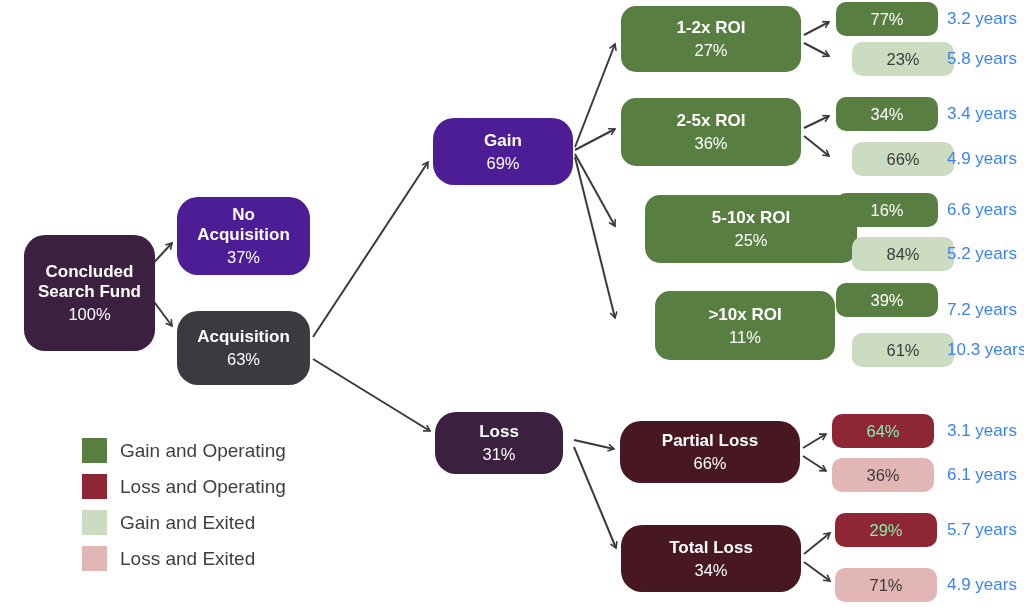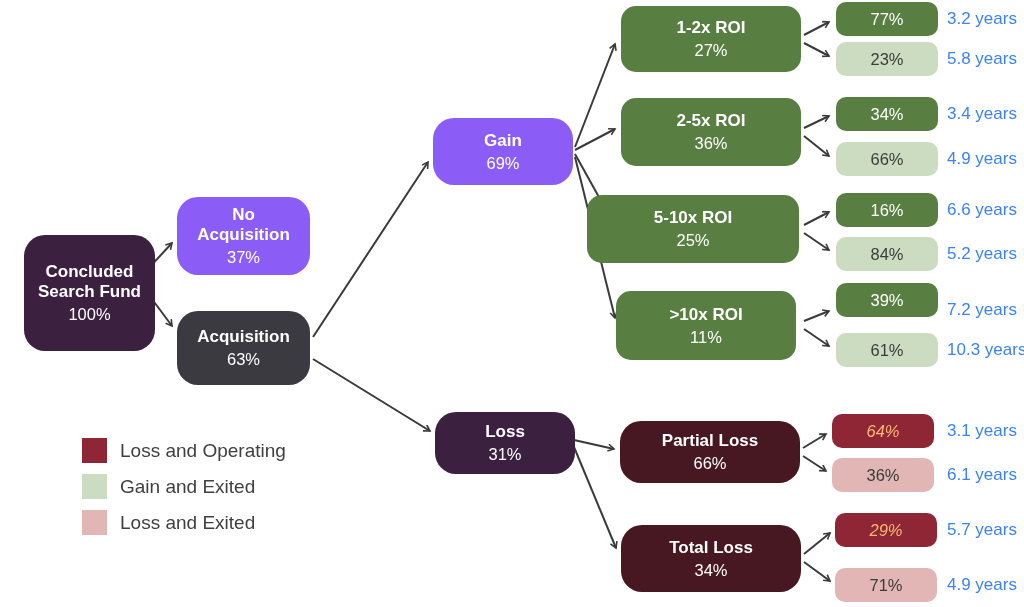--- a/index.html
+++ b/index.html
@@ -9,31 +9,31 @@
   }
   .arrows{position:absolute;left:0;top:0;pointer-events:none;}
   .node{
     position:absolute;border-radius:21px;color:#ffffff;
     display:flex;flex-direction:column;align-items:center;justify-content:center;
     text-align:center;box-sizing:border-box;padding:4px 6px;
   }
   .nlabel{font-weight:bold;font-size:17px;line-height:1.18;white-space:pre-line;}
   .npct{font-size:16.5px;margin-top:3px;line-height:1.1;}
   .bg-purple{background:#3B2040;}
-  .bg-teal{background:#8b5cf6;}
+  .bg-teal{background:#4c1d95;}
   .bg-charcoal{background:#3B3A40;}
   .bg-green{background:#587F41;border-radius:15px;}
   .bg-maroon{background:#471722;}
   .chip{
     position:absolute;width:102px;height:34px;border-radius:10px;
     display:flex;align-items:center;justify-content:center;font-size:16.5px;
   }
   .chip-op-green{background:#587F41;color:#ffffff;}
-  .chip-ex-green{background:#CBDCC0;color:#3B3B3B;}
-  .chip-op-red{background:#8E2635;color:#fdba74;font-style:italic;}
+  .chip-ex-green{background:#CBDCC0;color:#3B3B3B;margin-left:16px;}
+  .chip-op-red{background:#8E2635;color:#86efac;}
   .chip-ex-red{background:#E1B6B4;color:#3B3B3B;}
   .years{
     position:absolute;height:34px;display:flex;align-items:center;
     font-size:17px;color:#3b82f6;white-space:nowrap;
   }
   .legend{position:absolute;left:82px;top:438px;display:flex;flex-direction:column;gap:11px;}
   .legend-row{display:flex;align-items:center;gap:13px;height:25px;}
   .swatch{width:25px;height:25px;flex:0 0 auto;}
   .legend-label{font-size:19px;color:#3F3F3F;white-space:nowrap;}
 </style>
@@ -87,38 +87,38 @@
   </div>
   <div class="node bg-charcoal" style="left:177px;top:311px;width:133px;height:74px">
     <div class="nlabel">Acquisition</div>
     <div class="npct">63%</div>
   </div>
 
   <div class="node bg-teal" style="left:433px;top:118px;width:140px;height:67px">
     <div class="nlabel">Gain</div>
     <div class="npct">69%</div>
   </div>
-  <div class="node bg-purple" style="left:435px;top:412px;width:140px;height:62px">
+  <div class="node bg-purple" style="left:435px;top:412px;width:128px;height:62px">
     <div class="nlabel">Loss</div>
     <div class="npct">31%</div>
   </div>
 
   <div class="node bg-green" style="left:621px;top:6px;width:180px;height:66px">
     <div class="nlabel">1-2x ROI</div>
     <div class="npct">27%</div>
   </div>
   <div class="node bg-green" style="left:621px;top:98px;width:180px;height:68px">
     <div class="nlabel">2-5x ROI</div>
     <div class="npct">36%</div>
   </div>
-  <div class="node bg-green" style="left:587px;top:195px;width:212px;height:68px">
+  <div class="node bg-green" style="left:645px;top:195px;width:212px;height:68px">
     <div class="nlabel">5-10x ROI</div>
     <div class="npct">25%</div>
   </div>
-  <div class="node bg-green" style="left:616px;top:291px;width:180px;height:69px">
+  <div class="node bg-green" style="left:655px;top:291px;width:180px;height:69px">
     <div class="nlabel">&gt;10x ROI</div>
     <div class="npct">11%</div>
   </div>
 
   <div class="node bg-maroon" style="left:620px;top:421px;width:180px;height:62px">
     <div class="nlabel">Partial Loss</div>
     <div class="npct">66%</div>
   </div>
   <div class="node bg-maroon" style="left:621px;top:525px;width:180px;height:67px">
     <div class="nlabel">Total Loss</div>
@@ -150,20 +150,24 @@
   <div class="chip chip-ex-red" style="left:832px;top:458px">36%</div>
   <div class="years" style="left:947px;top:458px">6.1 years</div>
 
   <div class="chip chip-op-red" style="left:835px;top:513px">29%</div>
   <div class="years" style="left:947px;top:513px">5.7 years</div>
   <div class="chip chip-ex-red" style="left:835px;top:568px">71%</div>
   <div class="years" style="left:947px;top:568px">4.9 years</div>
 
   <div class="legend">
     <div class="legend-row">
+      <div class="swatch" style="background: rgb(88, 127, 65);"></div>
+      <div class="legend-label">Gain and Operating</div>
+    </div>
+    <div class="legend-row">
       <div class="swatch" style="background: rgb(142, 38, 53);"></div>
       <div class="legend-label">Loss and Operating</div>
     </div>
     <div class="legend-row">
       <div class="swatch" style="background: rgb(203, 220, 192);"></div>
       <div class="legend-label">Gain and Exited</div>
     </div>
     <div class="legend-row">
       <div class="swatch" style="background: rgb(225, 182, 180);"></div>
       <div class="legend-label">Loss and Exited</div>

